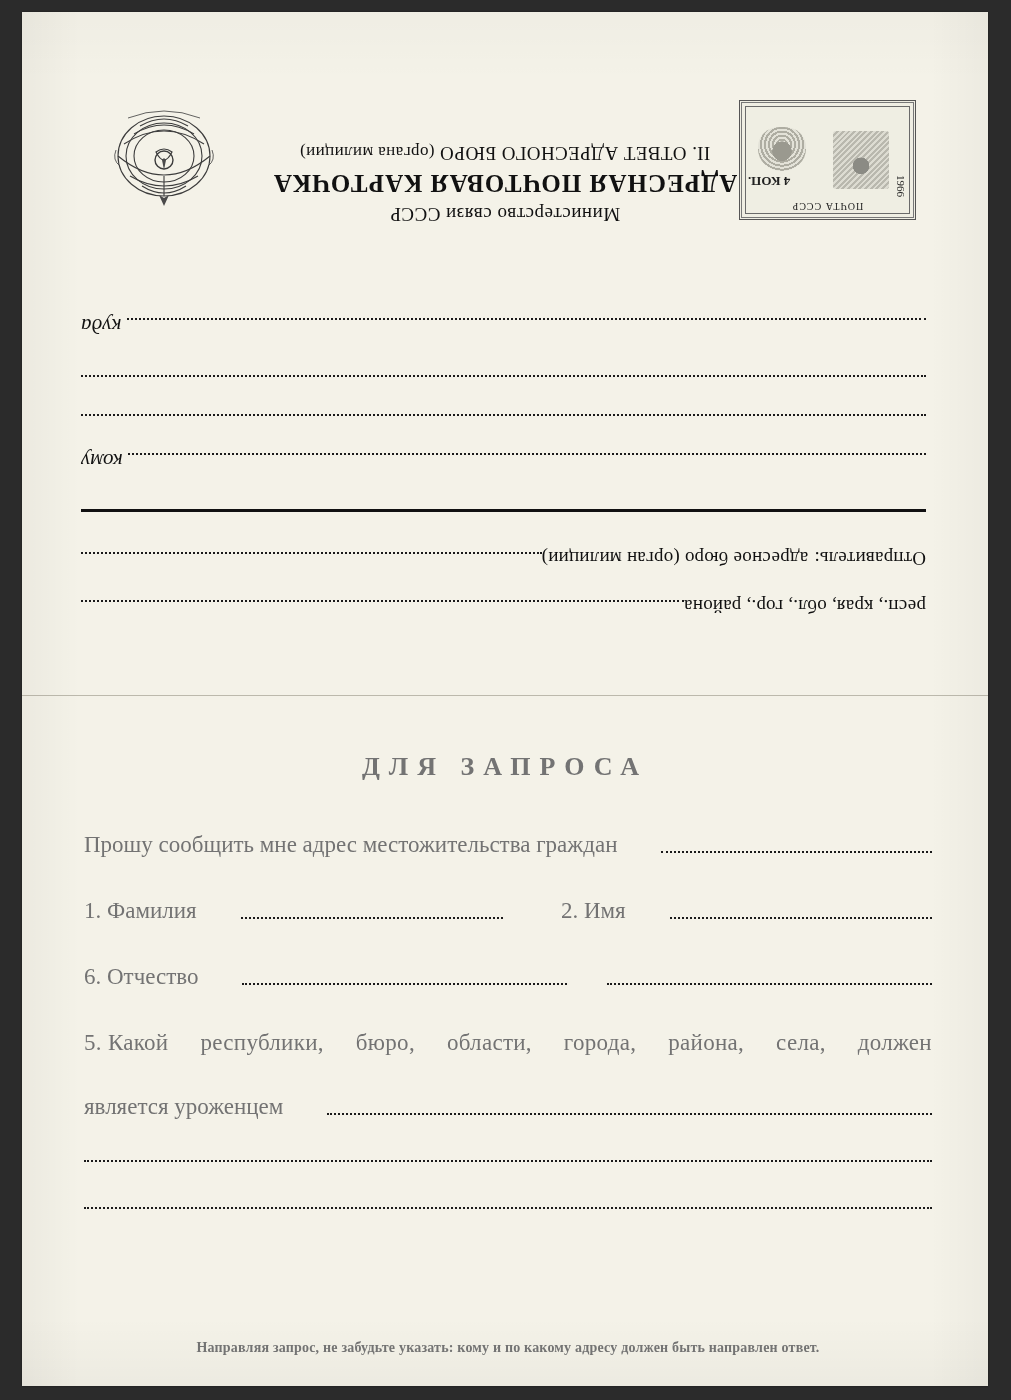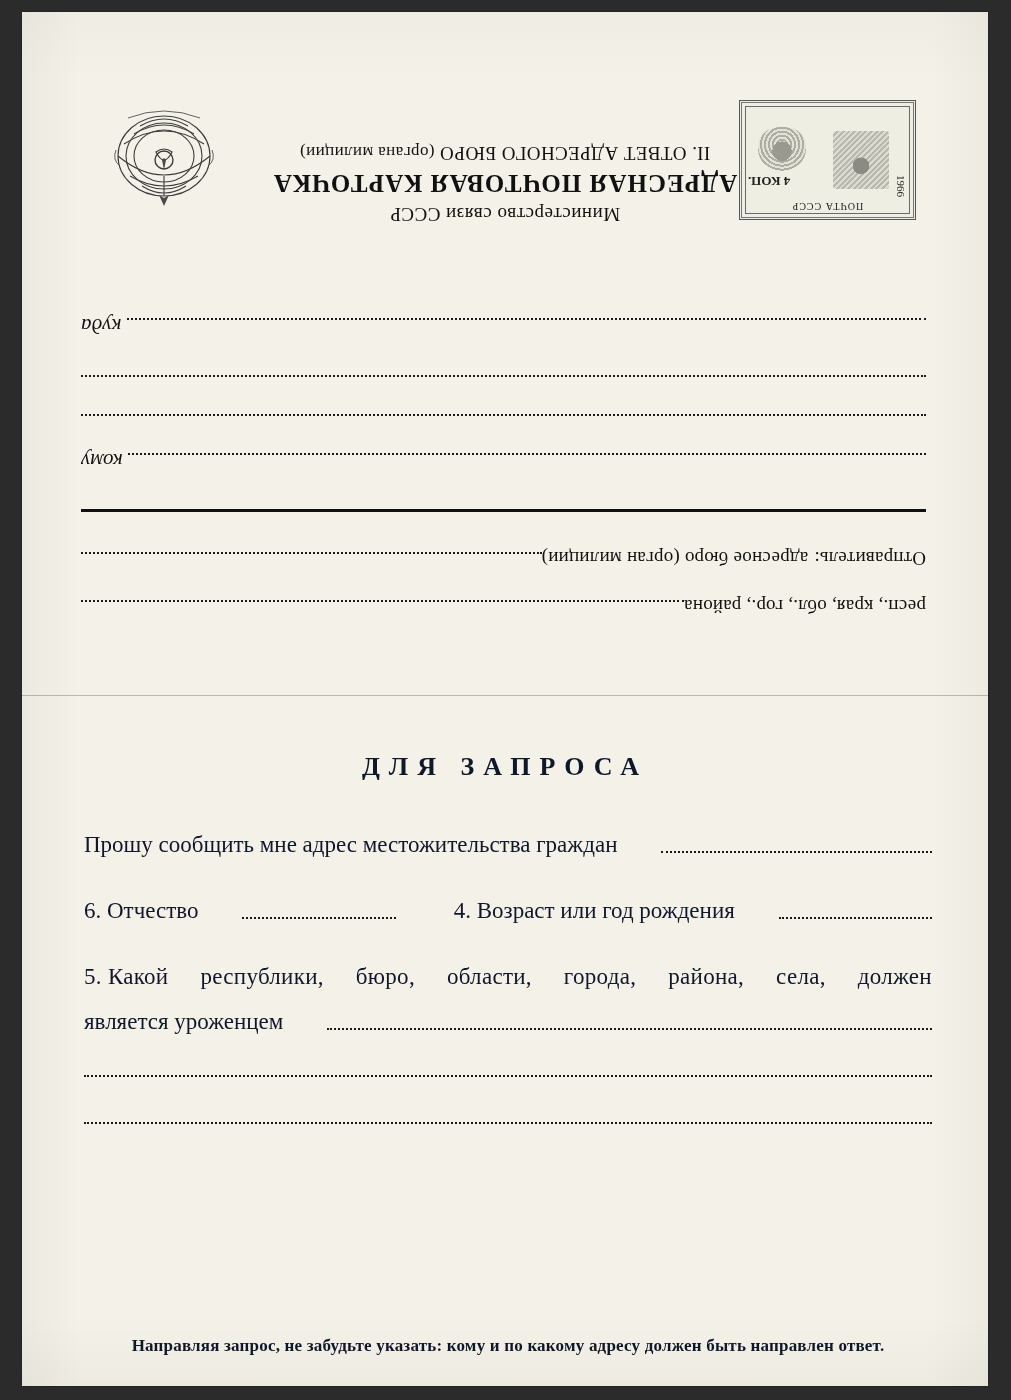--- a/index.html
+++ b/index.html
@@ -206,21 +206,21 @@
   }
   .arms svg { width: 100%; height: 100%; display: block; }
 
   
   .lower {
     position: absolute;
     left: 0;
     top: 690px;
     width: 100%;
     height: 684px;
-    color: #0f172a;
+    color: #737373;
   }
   .form-title {
     text-align: center;
     font-size: 26px;
     font-weight: bold;
     letter-spacing: 9px;
     margin-top: 50px;
   }
   .form-body {
     position: absolute;
@@ -229,37 +229,37 @@
     width: 848px;
     font-size: 23px;
   }
   .form-body .row { margin-bottom: 40px; gap: 40px; }
   .lbl { white-space: nowrap; padding-right: 4px; }
   .lbl2 { white-space: nowrap; padding: 0 4px 0 18px; }
 
   .q5-text {
     font-size: 23px;
     letter-spacing: 0.3px;
-    margin-bottom: 19px;
+    margin-bottom: 38px;
     white-space: nowrap;
   }
   .q5-spread {
     display: flex;
     justify-content: space-between;
     width: 100%;
   }
 
   .blank-row { margin-bottom: 44px; }
 
   .footer-note {
     position: absolute;
     left: 62px;
     bottom: 30px;
     width: 848px;
-    font-size: 17px;
+    font-size: 14px;
     font-weight: bold;
     text-align: center;
     letter-spacing: 0.2px;
   }
 </style>
 </head>
 <body>
 
 <div id="card">
 
@@ -348,25 +348,30 @@
   <div class="lower">
     <div class="form-title">ДЛЯ ЗАПРОСА</div>
 
     <div class="form-body">
 
       <div class="row">
         <span class="lbl">Прошу сообщить мне адрес местожительства граждан</span>
         <span class="dotline"></span>
       </div>
 
+      <div class="row">
+        <span class="lbl">1. Фамилия</span>
+        <span class="dotline"></span>
+        <span class="lbl2">2. Имя</span>
+        <span class="dotline"></span>
+      </div>
 
       <div class="row">
         <span class="lbl">6. Отчество</span>
         <span class="dotline"></span>
-        <span class="lbl2">4. Возраст или год рождения</span>
         <span class="dotline"></span>
       </div>
 
       <div class="q5-text">
         <span class="q5-spread">
           <span>5. Какой</span>
           <span>республики,</span>
           <span>бюро,</span>
           <span>области,</span>
           <span>города,</span>

